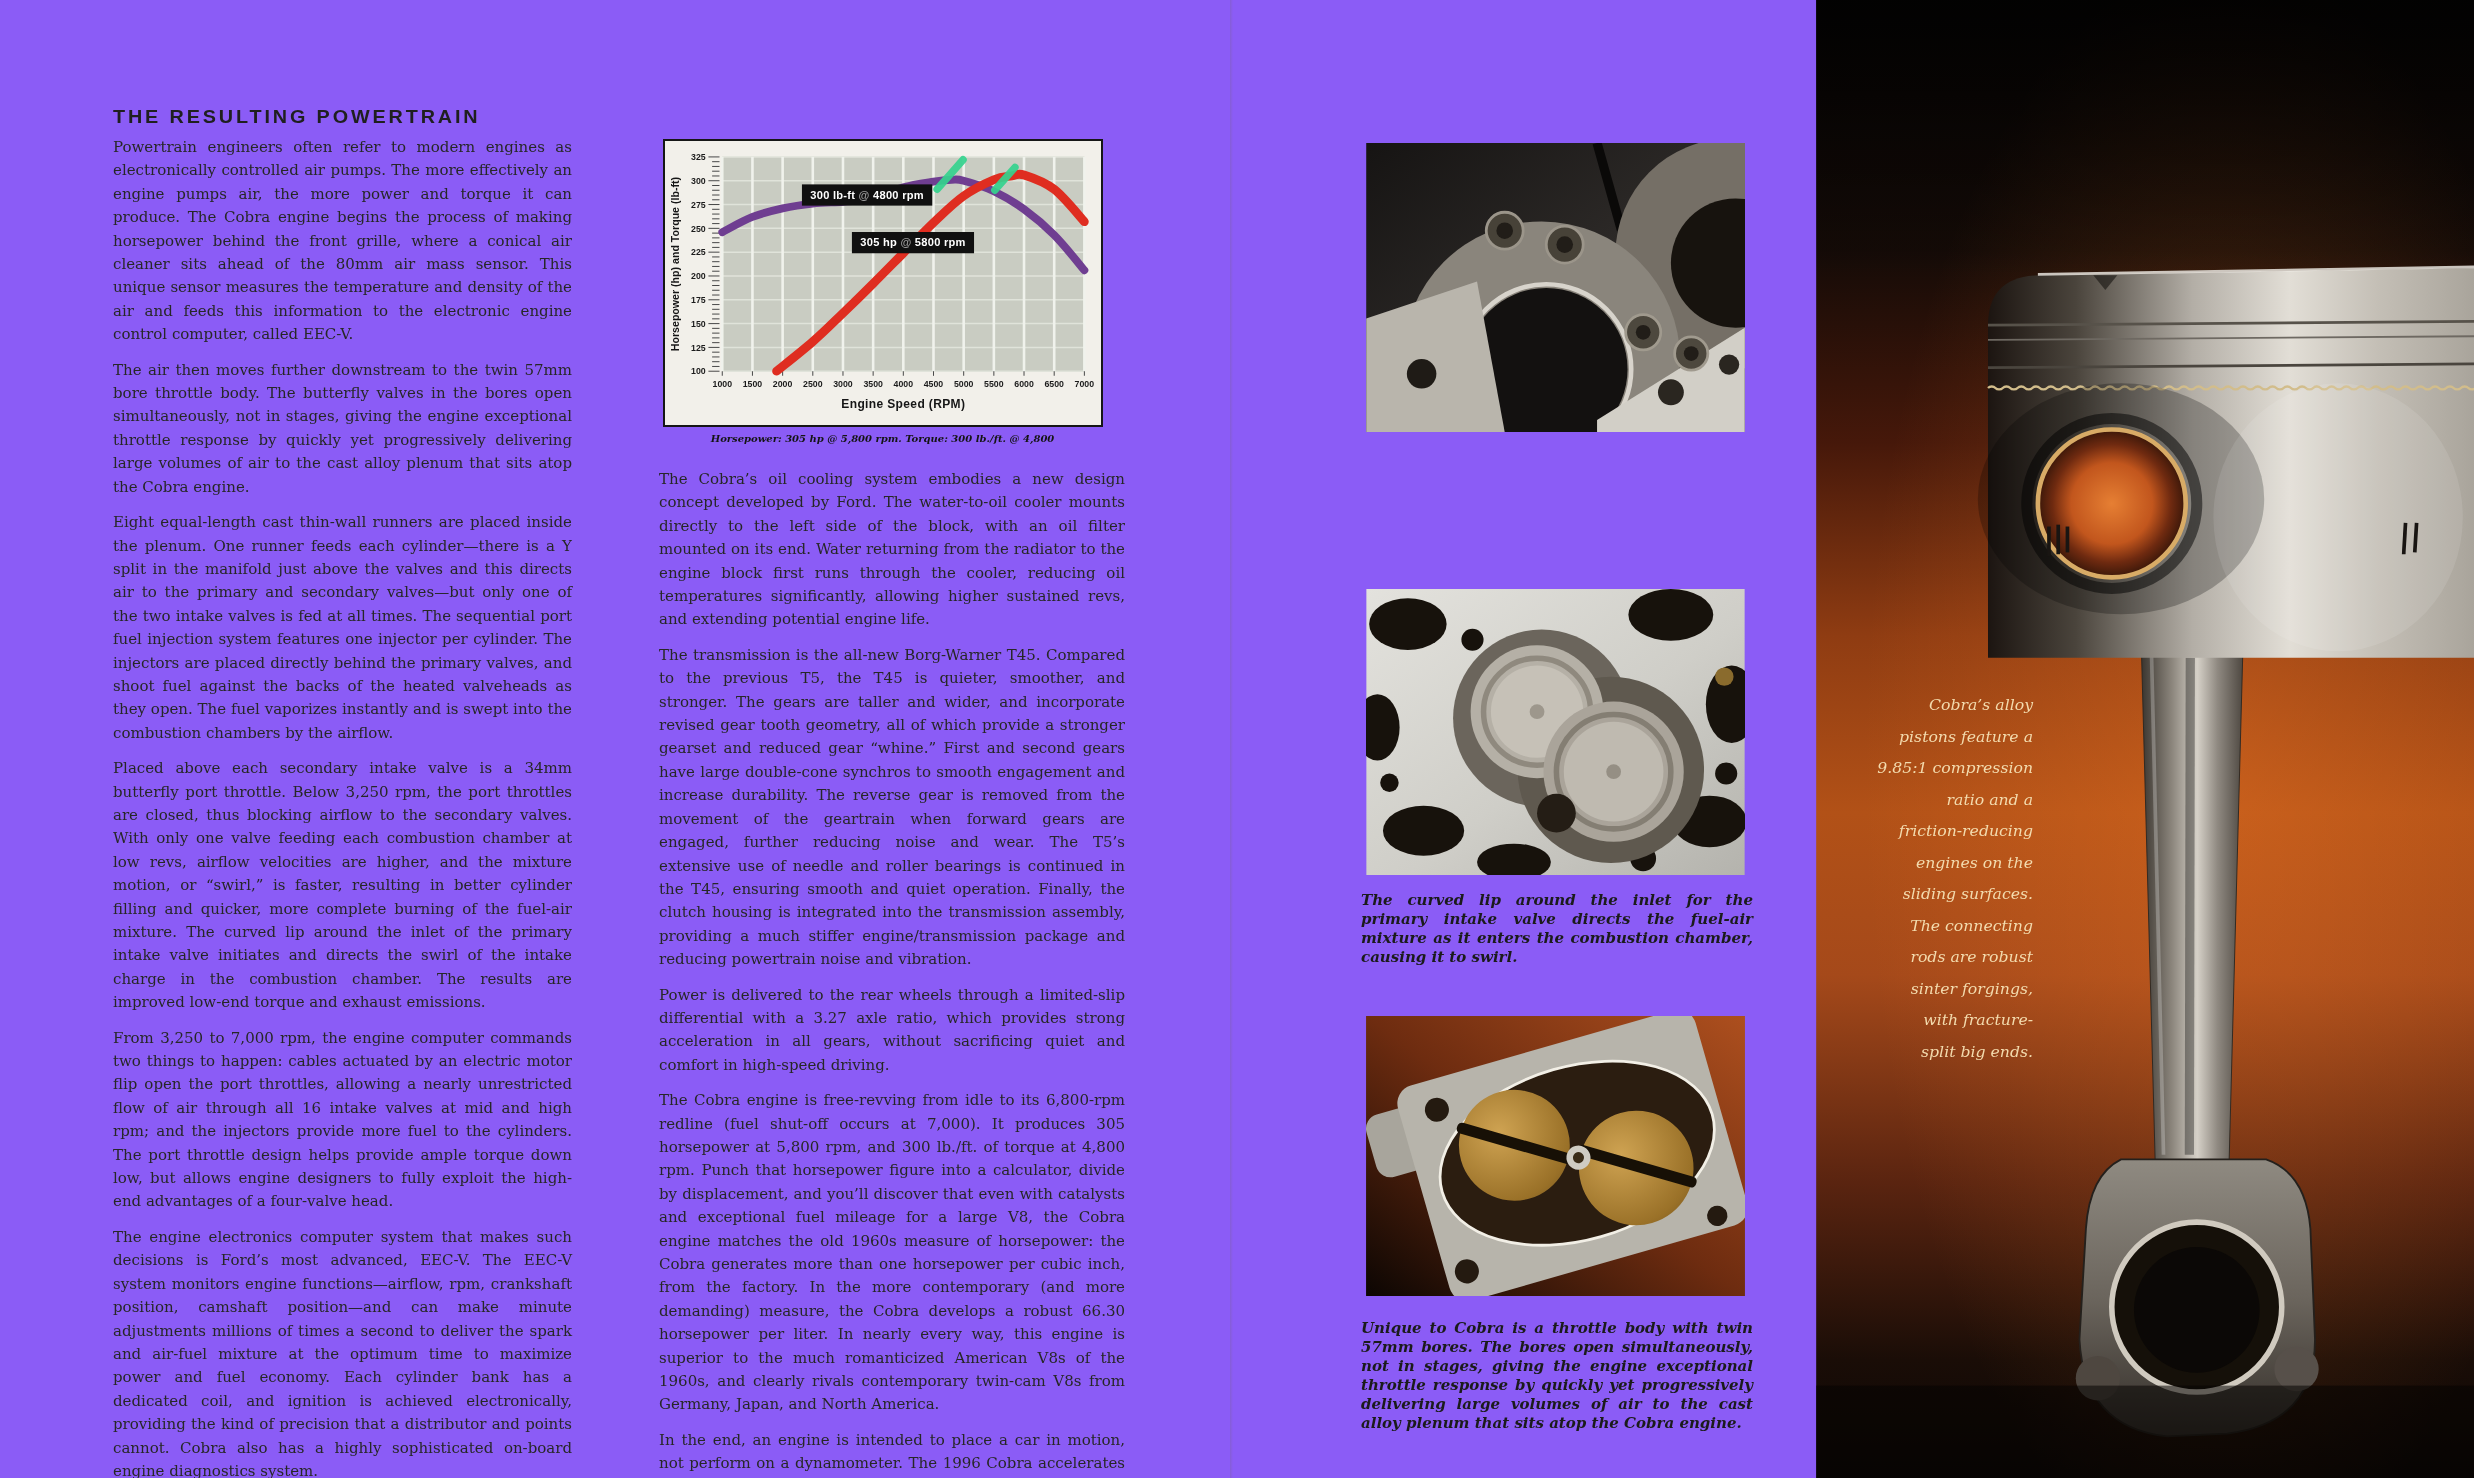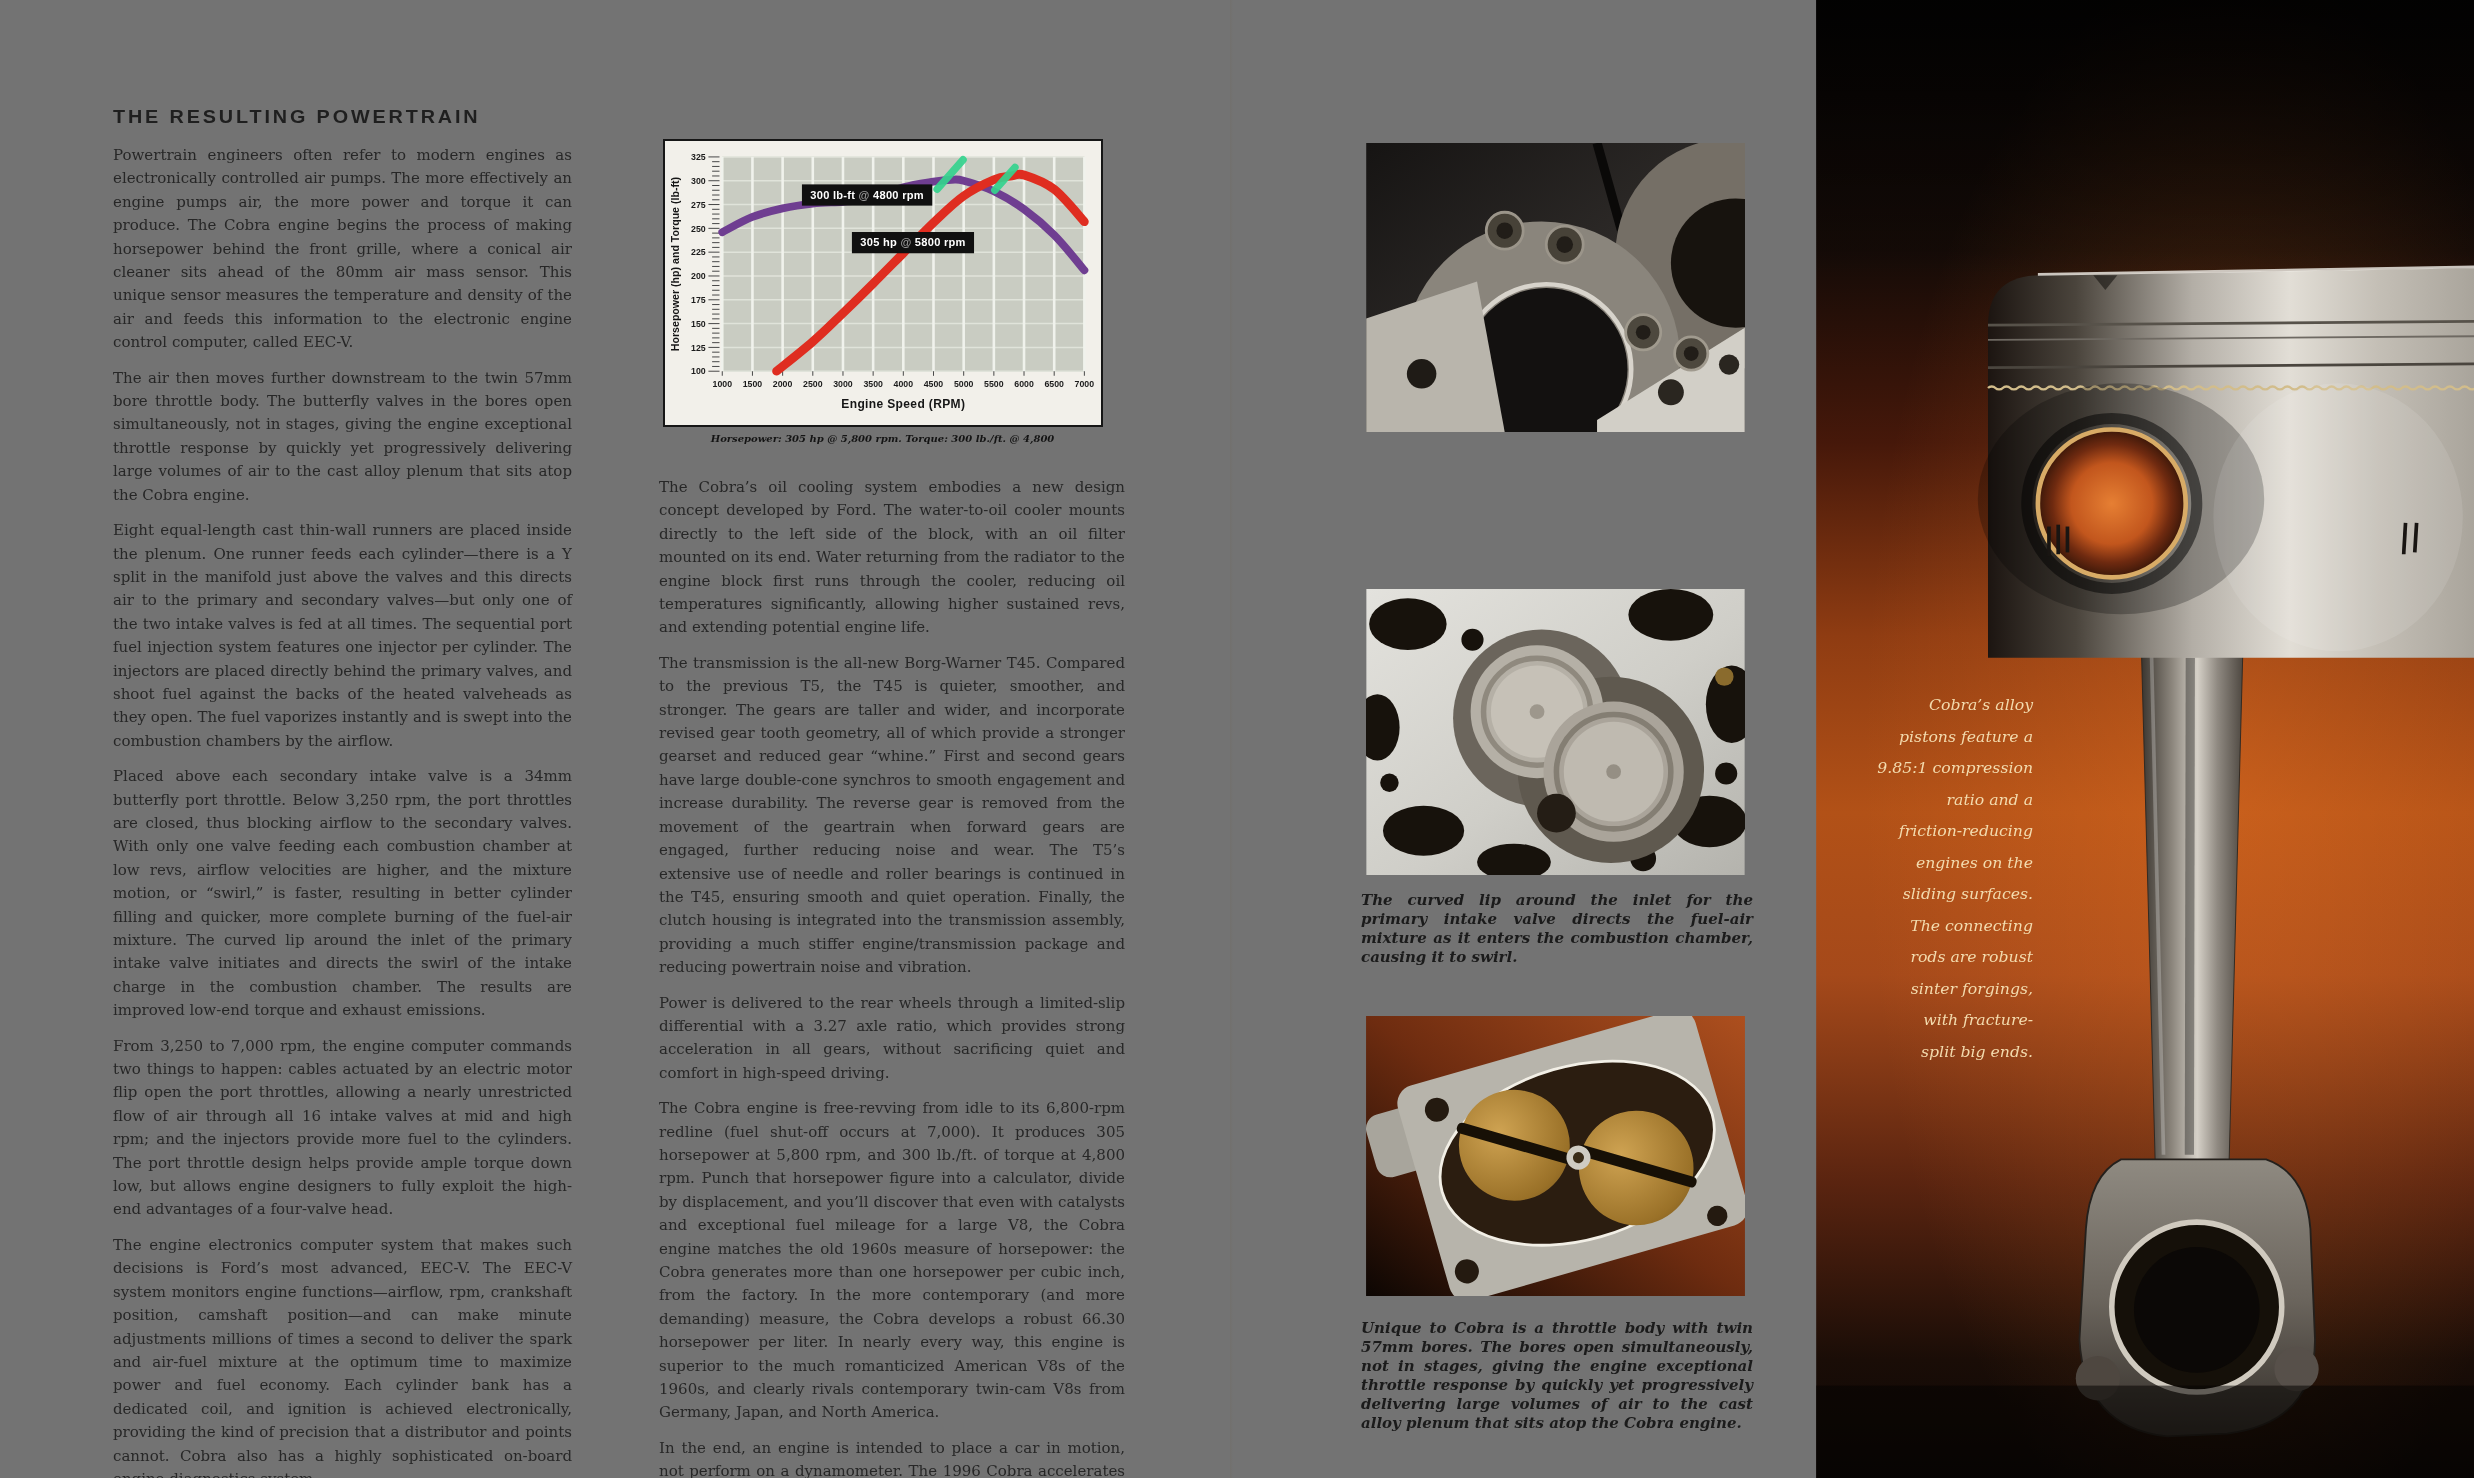--- a/index.html
+++ b/index.html
@@ -1,28 +1,28 @@
 <!DOCTYPE html>
 <html style="font-size:15px"><head>
 <meta charset="utf-8">
 <style>
   html,body{margin:0;padding:0;background:#e8e6e1;}
   .canvas{position:relative;width:2475px;height:1478px;overflow:hidden;
-          background:#737373;font-family:"DejaVu Serif",serif;}
+          background:#8b5cf6;font-family:"DejaVu Serif",serif;}
   
   .page-title{position:absolute;left:113px;top:95px;
     font-family:"Liberation Sans",sans-serif;font-size:18px;font-weight:700;
     letter-spacing:2.6px;color:#1f1f1f;transform:scaleX(1.10);
     transform-origin:left center;white-space:nowrap;}
   
   .col{position:absolute;text-align:justify;color:#272727;
        font-size:15px;line-height:23.4px;}
   .col-left{left:113px;top:136px;width:459px;}
   .col-mid{left:659px;top:468px;width:466px;}
-  .body-para{margin:8px 0 12px 0;}
+  .body-para{margin:0 0 12px 0;}
   
   .chart-frame{position:absolute;left:663px;top:139px;width:436px;height:284px;
     border:2.8px solid #161616;background:#f2f0ea;}
   #chart-svg{width:436px;height:284px;display:block;}
   .chart-caption{position:absolute;left:636px;top:433px;width:493px;text-align:center;
     font-weight:700;font-style:italic;font-size:10px;color:#141414;white-space:nowrap;}
   
   .figure{position:absolute;}
   .fig-art{display:block;}
   .fig-caption{position:absolute;left:1361px;width:392px;font-style:italic;font-weight:700;

